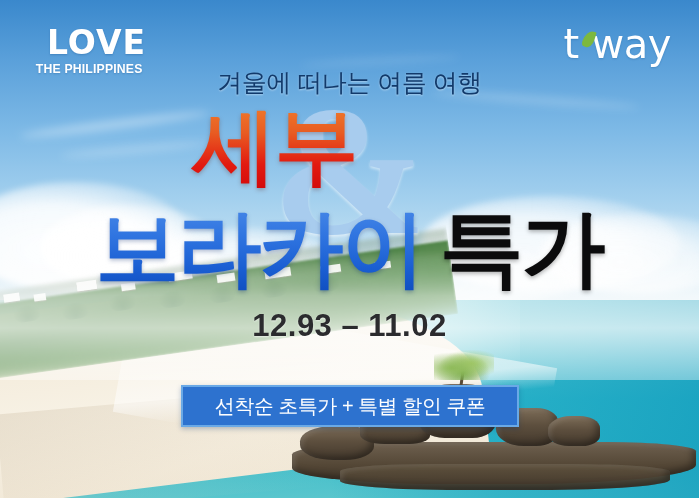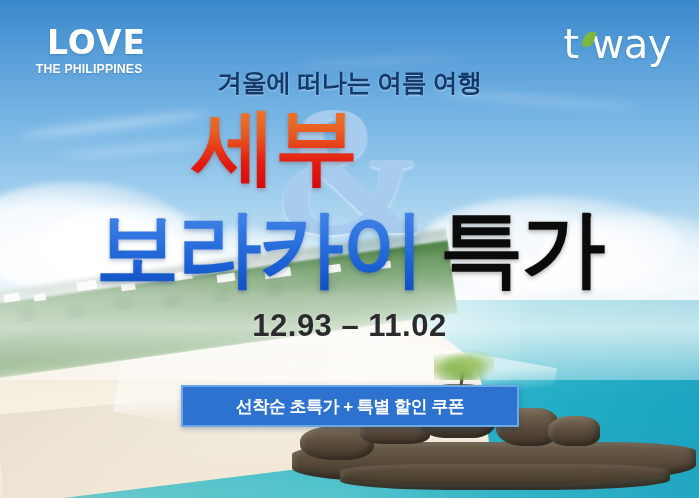--- a/index.html
+++ b/index.html
@@ -293,21 +293,21 @@
     vertical-align: baseline;
   }
 
   
   .subtitle {
     position: absolute;
     left: 0; top: 66px;
     width: 699px;
     text-align: center;
     font-size: 25px;
-    font-weight: 700;
+    font-weight: 400;
     color: #123a6b;
     letter-spacing: -0.5px;
     text-shadow: 0 1px 2px rgba(255,255,255,0.45);
   }
 
   .amp {
     position: absolute;
     left: 0; top: 78px;
     width: 699px;
     text-align: center;
@@ -383,22 +383,22 @@
     background: #2d72cf;
     border: 2px solid #6aa9e6;
     box-sizing: border-box;
     display: flex;
     align-items: center;
     justify-content: center;
     box-shadow: 0 2px 5px rgba(10,50,110,0.28);
   }
   .cta .cta-label {
     color: #ffffff;
-    font-size: 17px;
-    font-weight: 700;
+    font-size: 20px;
+    font-weight: 400;
     letter-spacing: -0.5px;
     line-height: 1;
   }
 </style>
 </head>
 <body>
 
 <div class="banner">
 
   <div class="bg-sky"></div>

